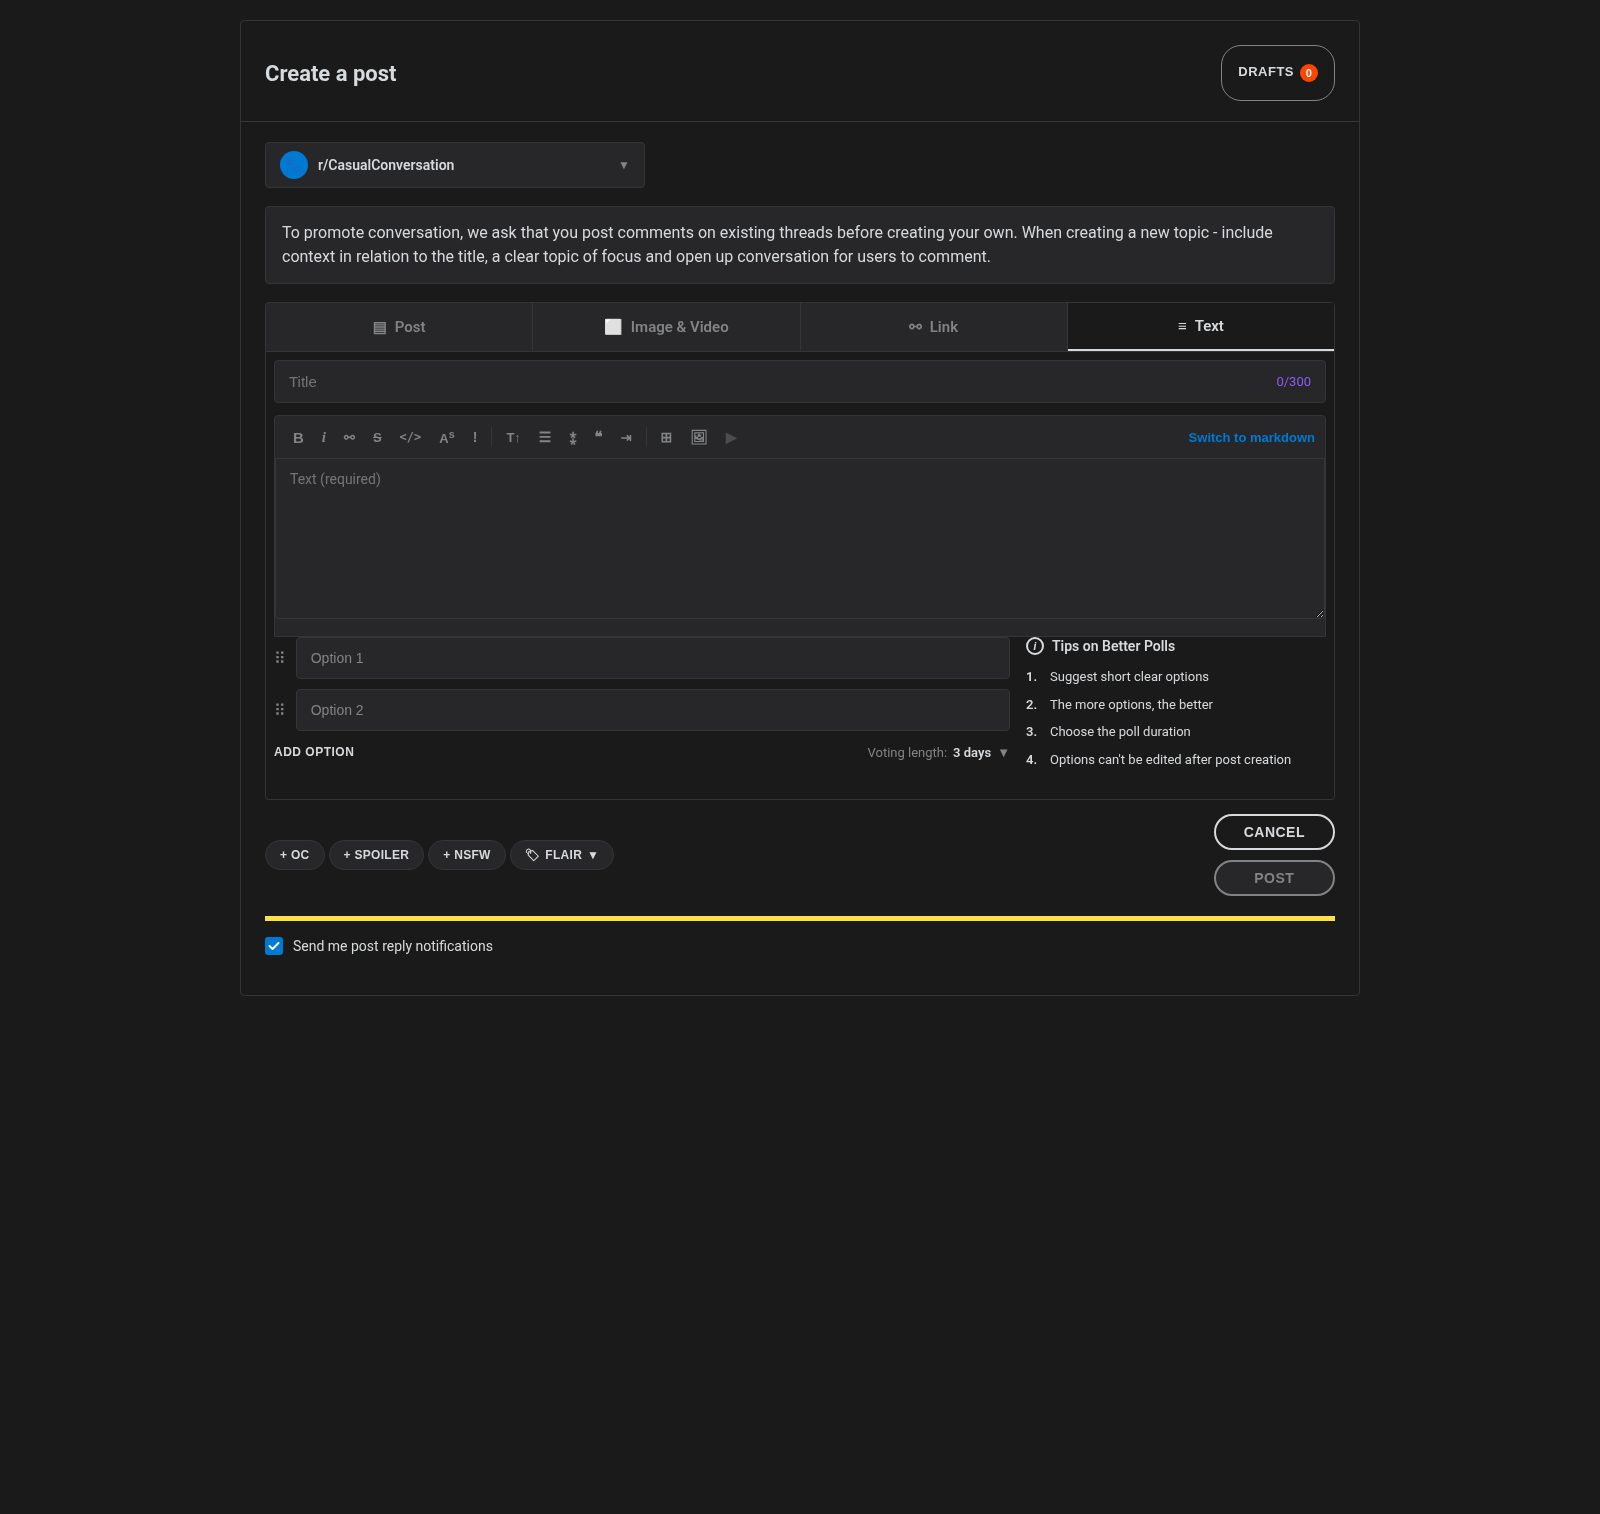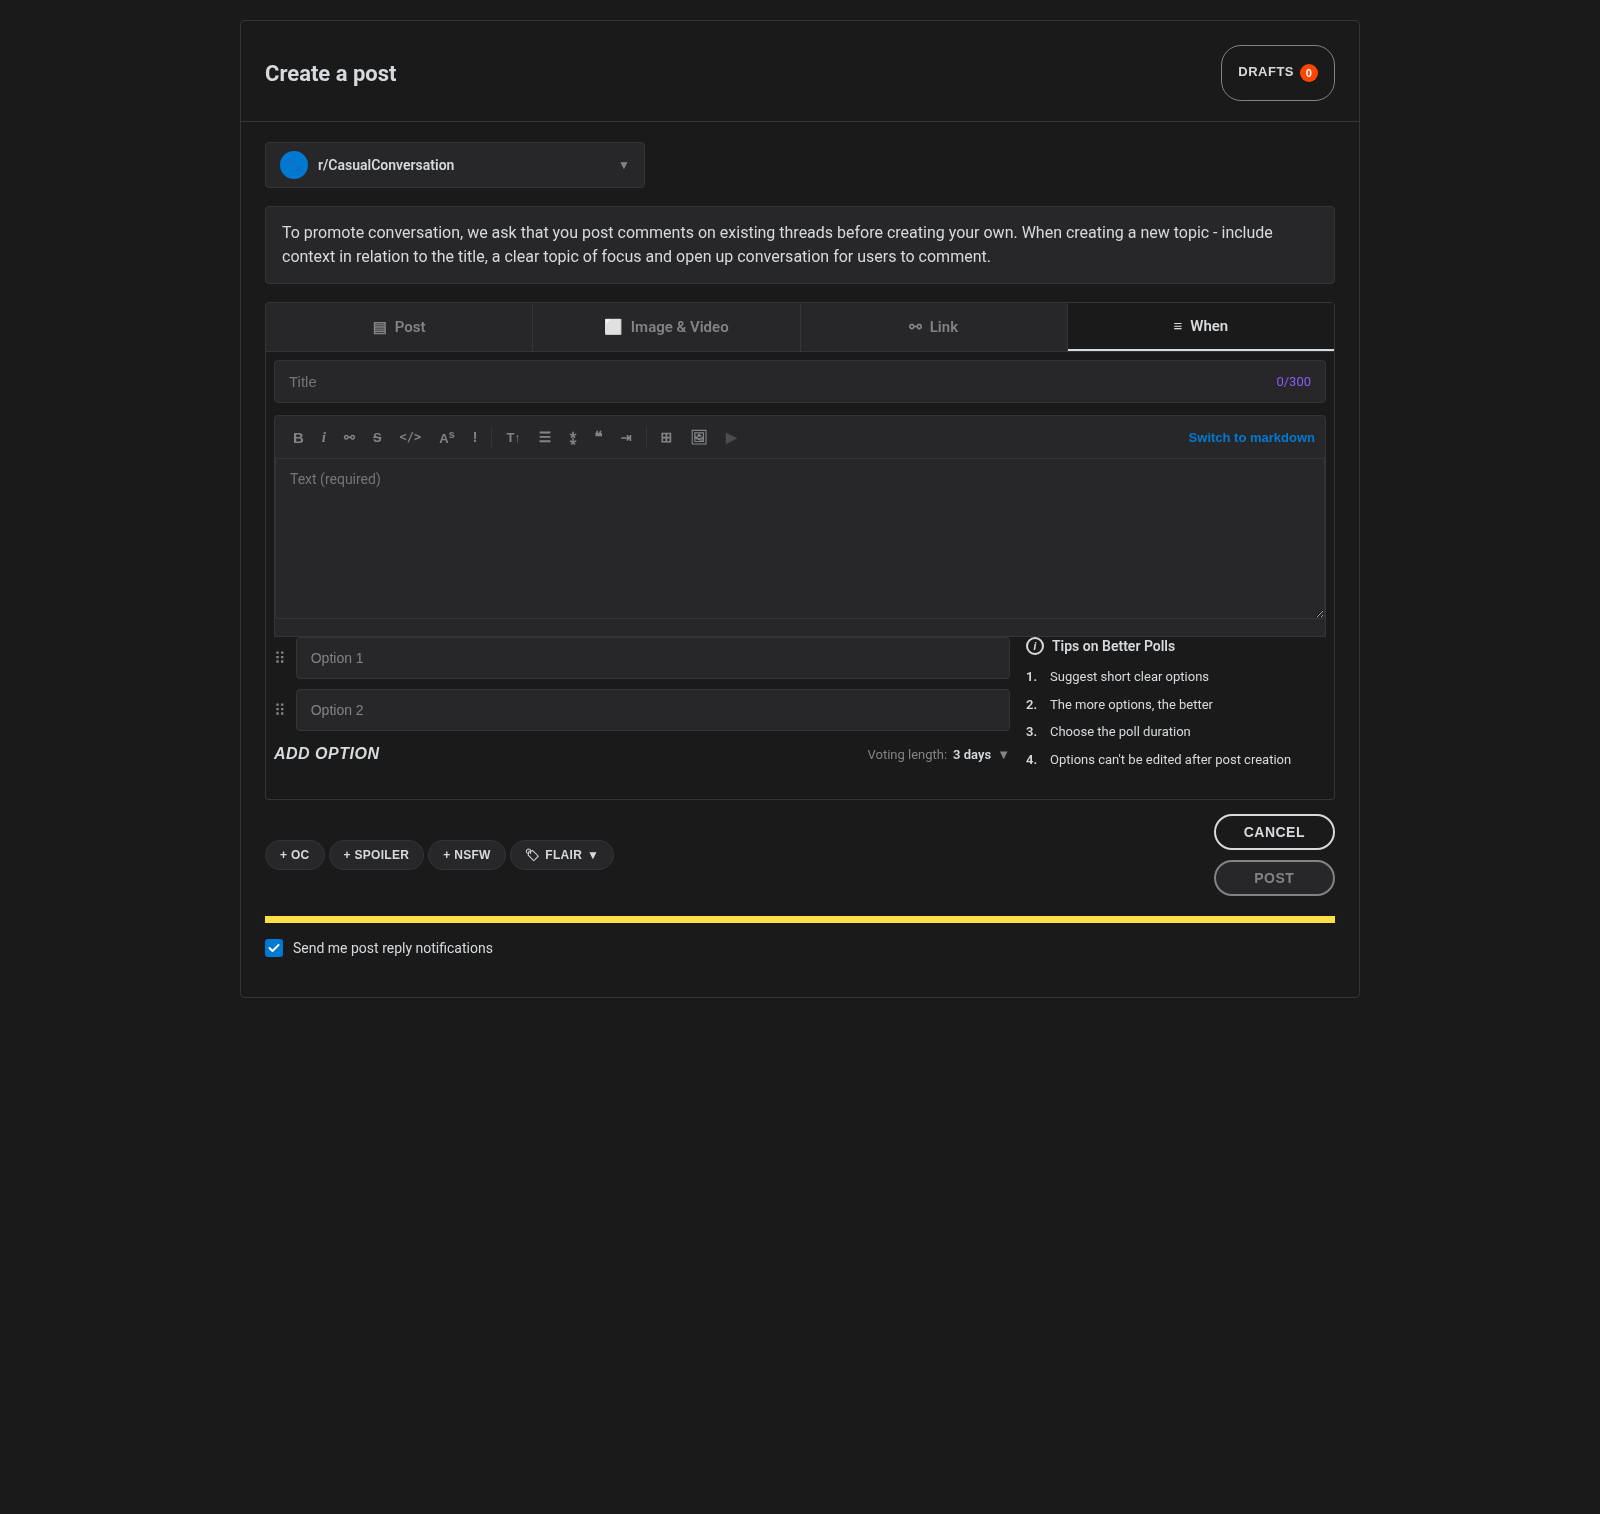--- a/index.html
+++ b/index.html
@@ -247,26 +247,25 @@
     .add-option-row {
       display: flex;
       align-items: center;
       gap: 16px;
       margin-top: 6px;
     }
     .add-option-btn {
       background: transparent;
       border: none;
       color: #d7dadc;
-      font-size: 16px;
+      font-size: 12px;
       font-weight: 700;
       cursor: pointer;
       letter-spacing: 0.5px;
       padding: 4px 0;
-      font-style: italic;
     }
     .voting-length {
       color: #818384;
       font-size: 13px;
       display: flex;
       align-items: center;
       gap: 6px;
       margin-left: auto;
     }
     .voting-days {
@@ -364,21 +363,21 @@
       font-size: 14px;
       font-weight: 700;
       cursor: not-allowed;
       letter-spacing: 0.5px;
     }
     .notifications-row {
       display: flex;
       align-items: center;
       gap: 10px;
       padding: 16px 0;
-      border-top: 7px solid #fde047;
+      border-top: 5px solid #fde047;
     }
     .checkbox {
       width: 18px;
       height: 18px;
       background: #0079d3;
       border: none;
       border-radius: 3px;
       display: flex;
       align-items: center;
       justify-content: center;
@@ -430,21 +429,21 @@
     <div class="tab">
       <span>⬜</span>
       <span>Image &amp; Video</span>
     </div>
     <div class="tab">
       <span>⚯</span>
       <span>Link</span>
     </div>
     <div class="tab active">
       <span>≡</span>
-      <span>When</span>
+      <span>Text</span>
     </div>
   </div>
 
   <div class="content-area">
 
     <div class="title-input">
       <input type="text" placeholder="Title" style="">
       <span class="title-counter">0/300</span>
     </div>
 

